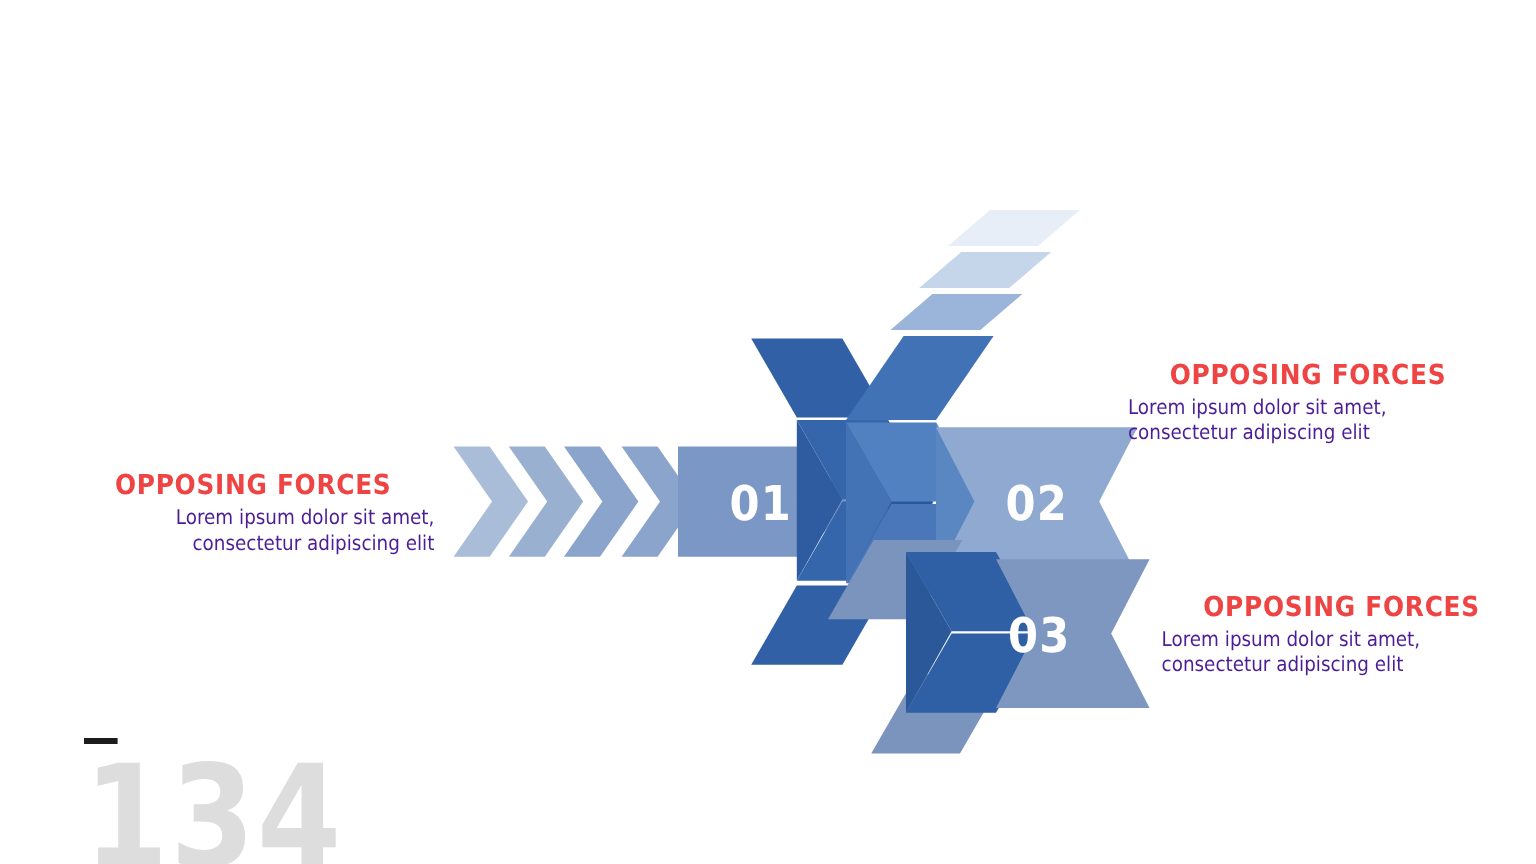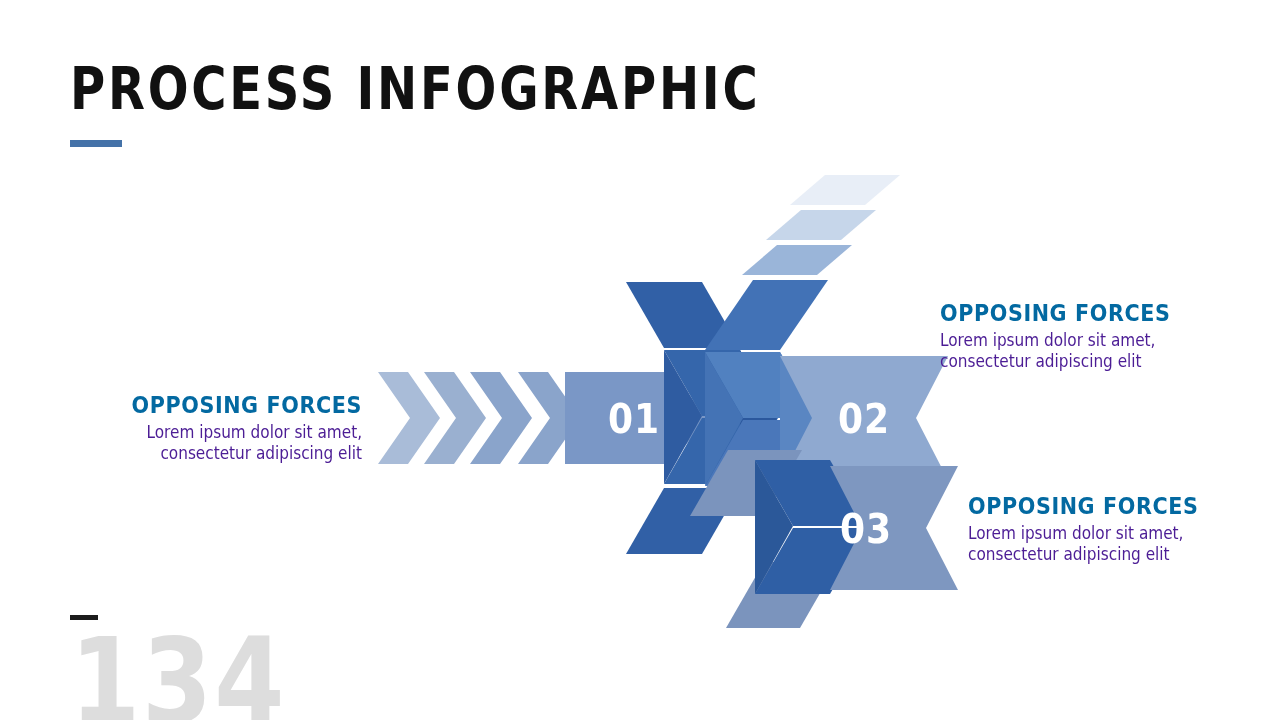--- a/index.html
+++ b/index.html
@@ -97,24 +97,25 @@
   
   .callout {
     position: absolute;
   }
   .callout h3 {
     font-family: "DejaVu Sans Condensed", "Liberation Sans Narrow", "Liberation Sans", sans-serif;
     font-weight: bold;
     font-size: 23px;
     line-height: 26px;
     letter-spacing: 0.6px;
-    color: #0369a1;
+    color: #ef4444;
     margin: 0 0 4px 0;
     text-transform: uppercase;
     white-space: nowrap;
+    text-align: center;
   }
   .callout p {
     font-family: "DejaVu Sans Condensed", "Liberation Sans Narrow", "Liberation Sans", sans-serif;
     font-size: 17px;
     line-height: 21px;
     color: #4c1d95;
     margin: 0;
     white-space: nowrap;
   }
   .callout-left {
@@ -134,24 +135,20 @@
     top: 493px;
     width: 300px;
     text-align: left;
   }
 </style>
 </head>
 <body>
 
 <div class="slide">
 
-  <div class="title-block">
-    <h1 class="slide-title">PROCESS INFOGRAPHIC</h1>
-    <div class="title-rule"></div>
-  </div>
 
   <div class="graphic">
     <svg viewBox="0 0 620 470" xmlns="http://www.w3.org/2000/svg">
 
       <g>
         <polygon points="18,212 48,212 80,258 48,304 18,304 50,258" fill="#a9bcd8"></polygon>
         <polygon points="64,212 94,212 126,258 94,304 64,304 96,258" fill="#9ab0d0"></polygon>
         <polygon points="110,212 140,212 172,258 140,304 110,304 142,258" fill="#8aa4cb"></polygon>
       </g>
 

